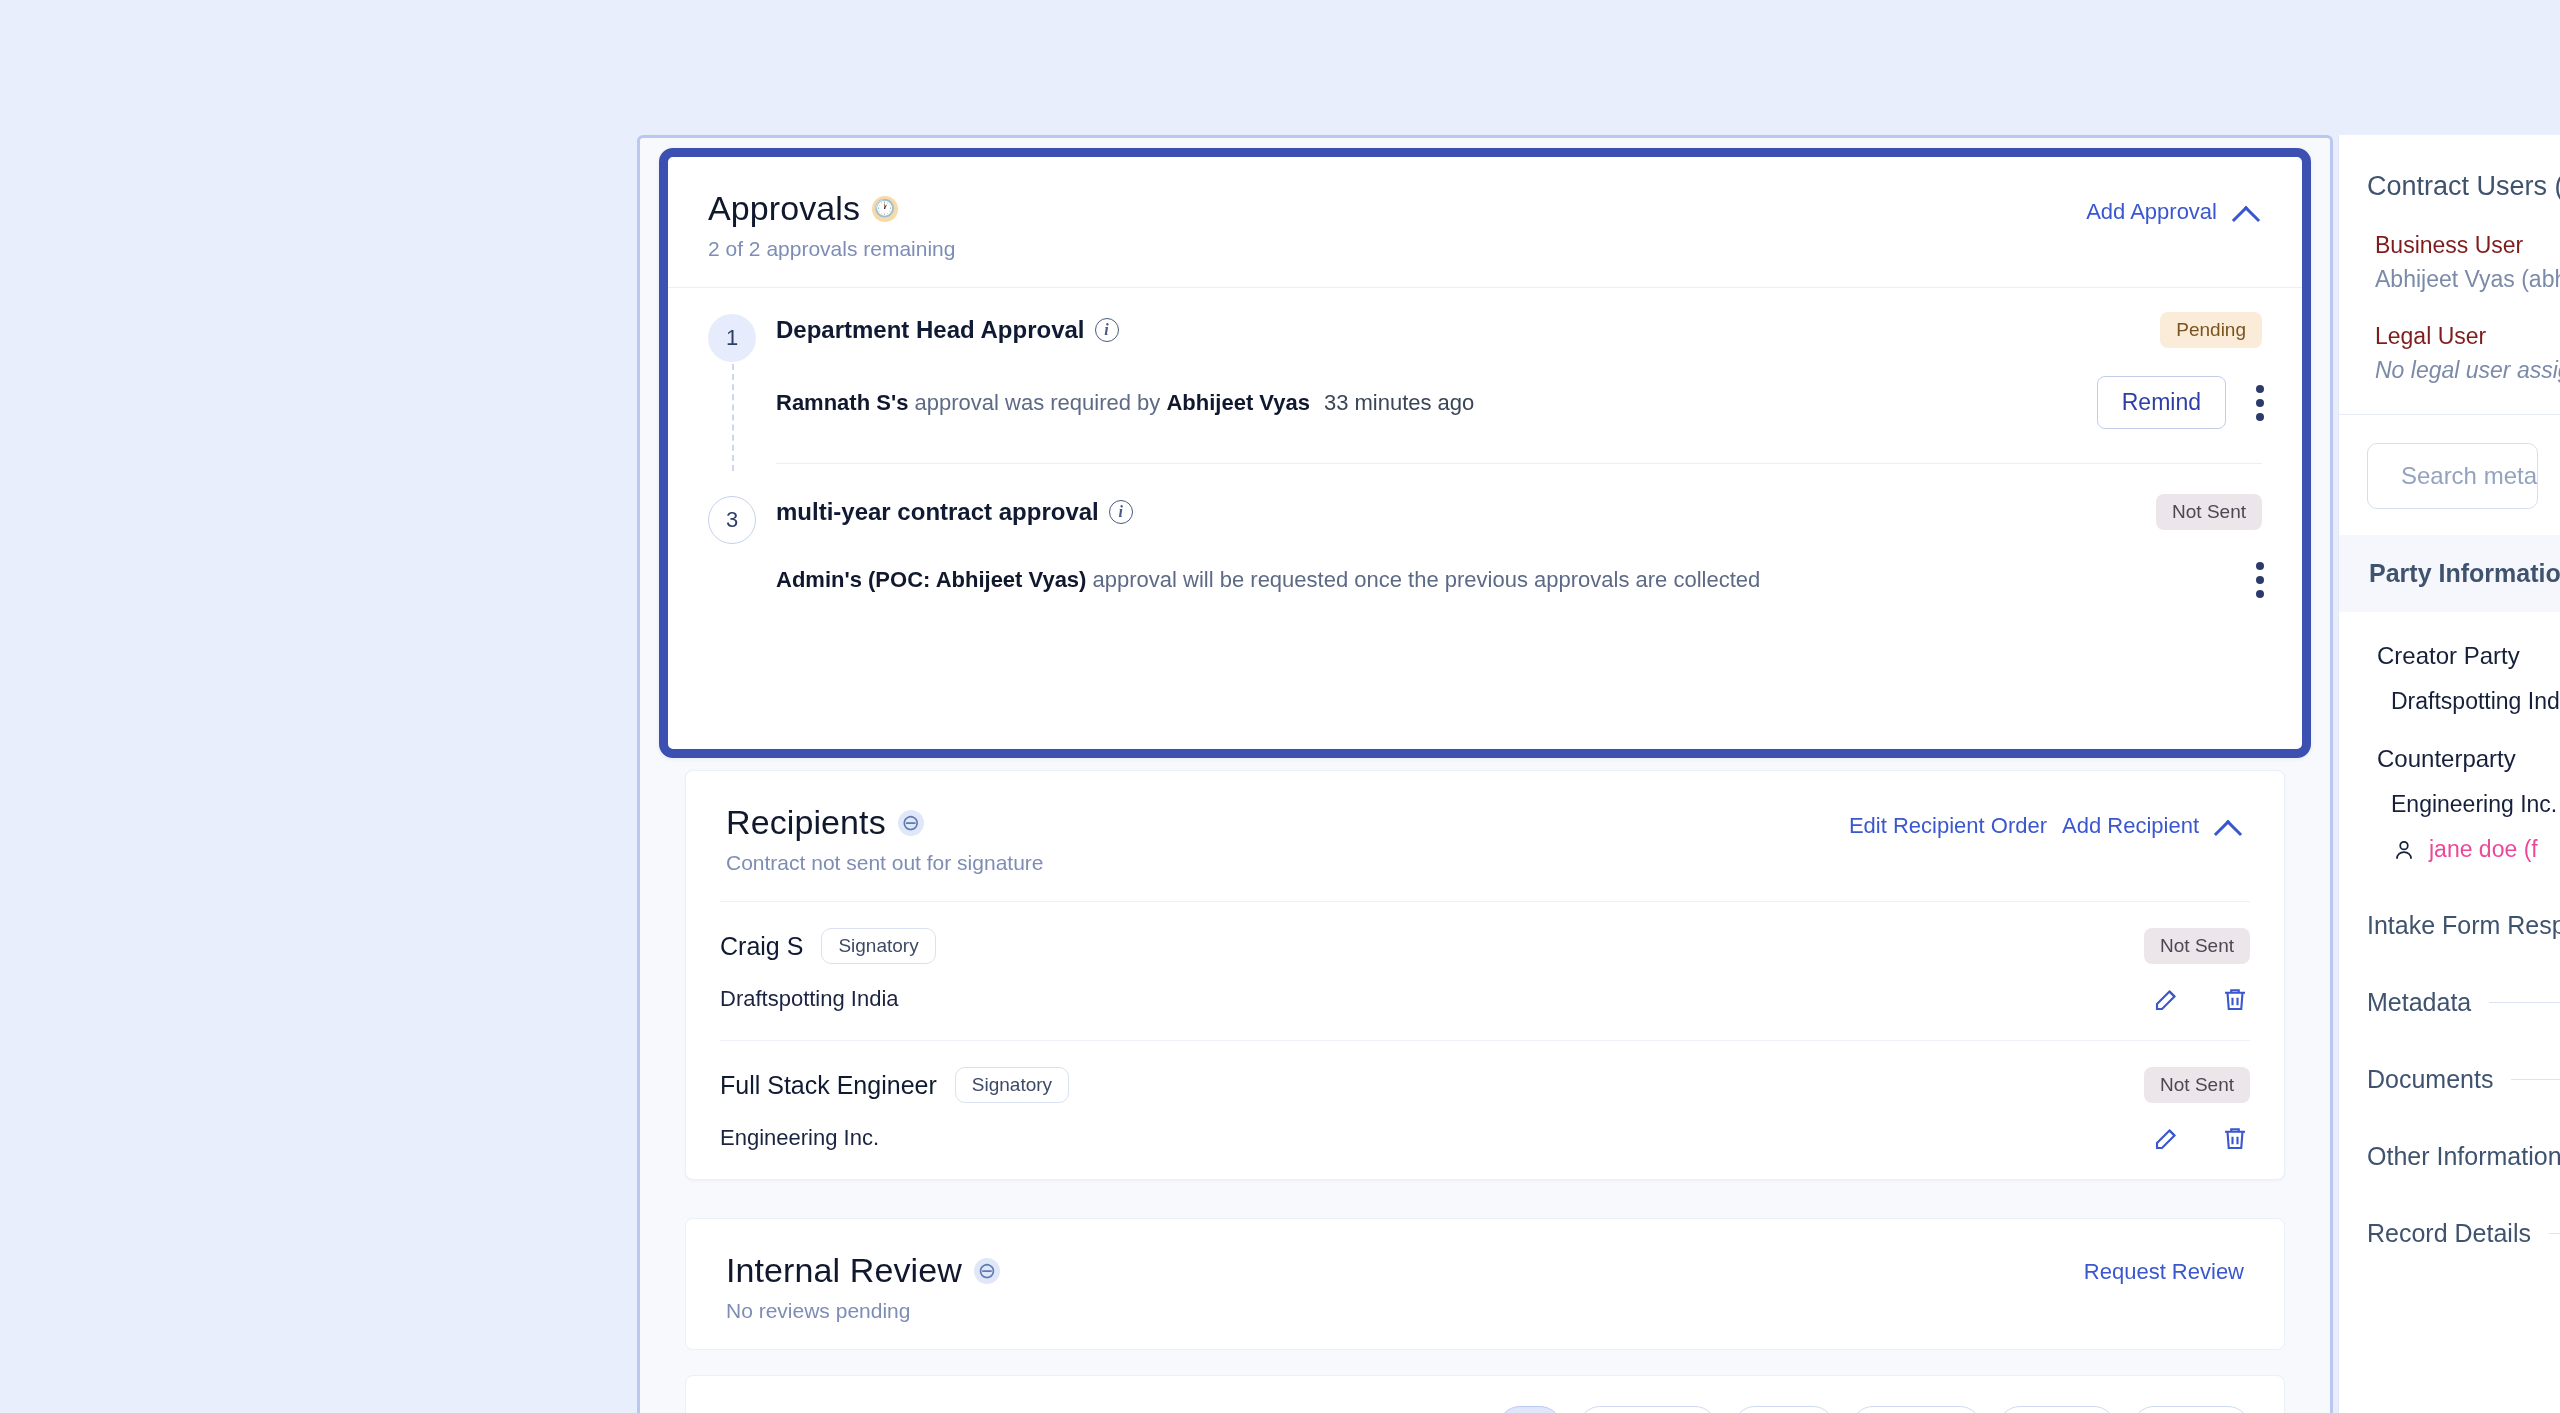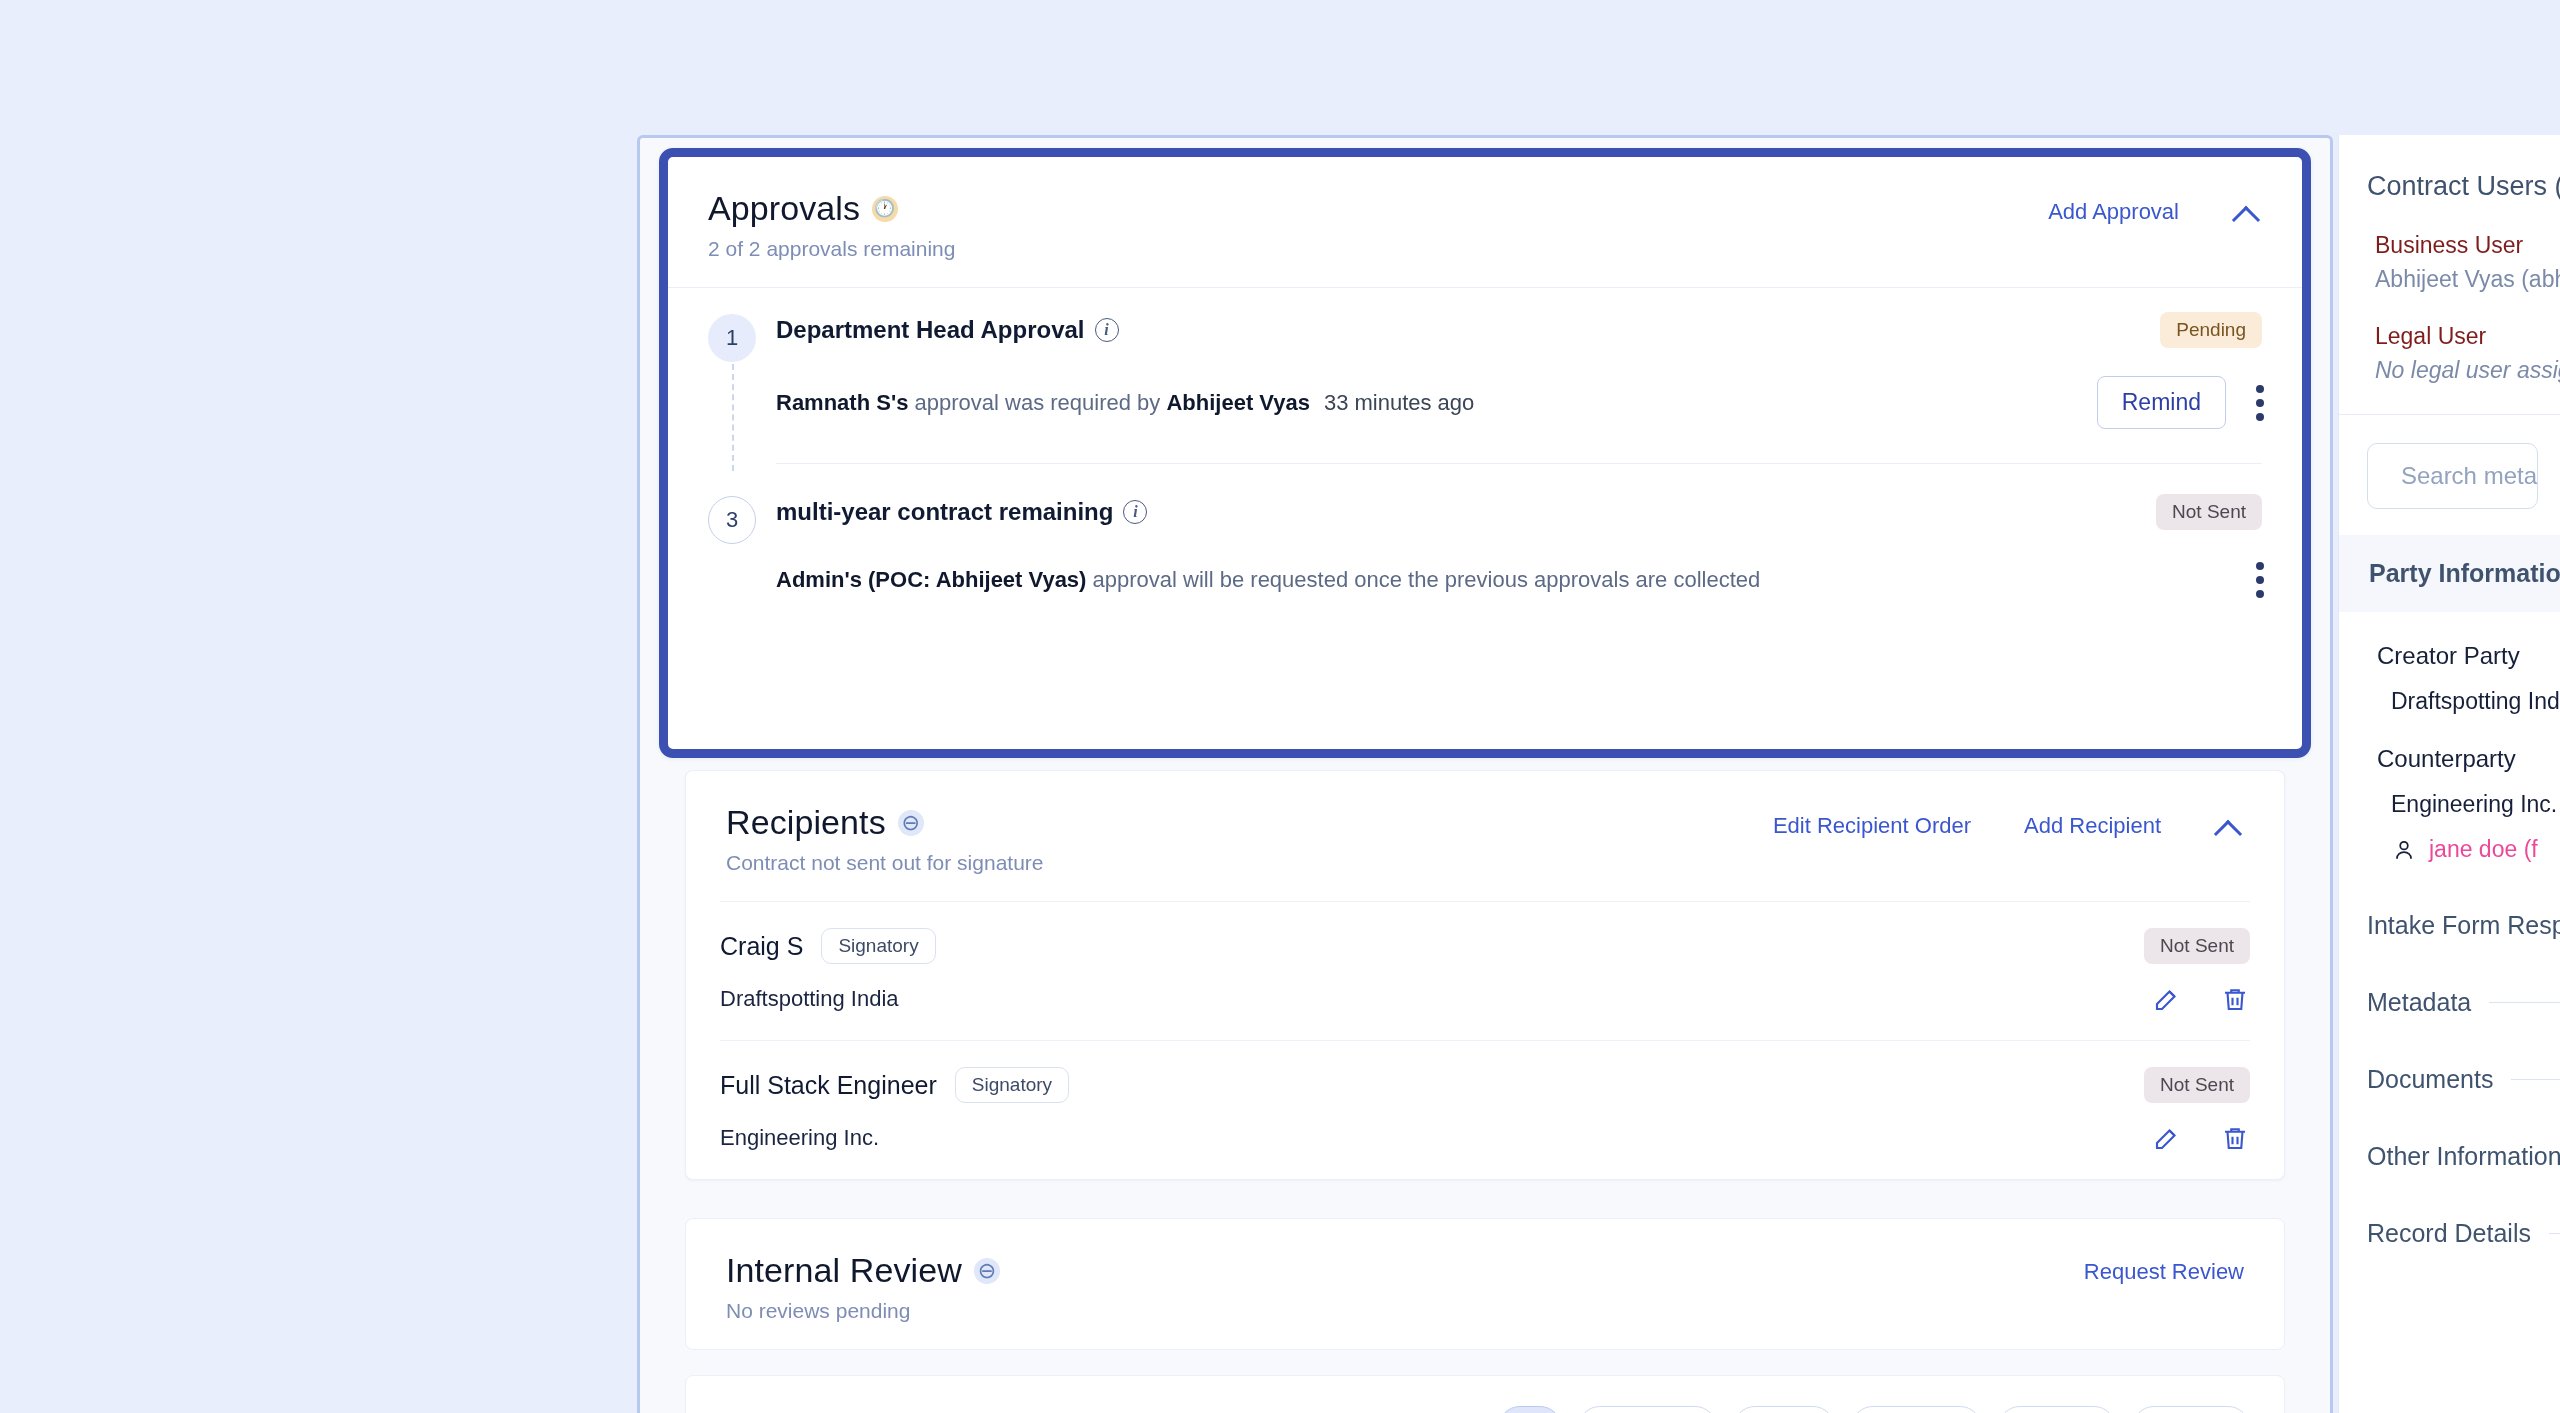--- a/index.html
+++ b/index.html
@@ -43,21 +43,21 @@
     border-bottom: 1px solid #e9eef7;
   }
   .card-head.noborder { border-bottom: none; }
   .title-row { display: flex; align-items: center; gap: 12px; }
   .card-title {
     font-size: 34px; color: #10182e; font-weight: 400; letter-spacing: .1px;
   }
   .card-sub {
     margin-top: 9px; font-size: 21px; color: #7d8db5;
   }
-  .head-actions { display: flex; align-items: center; gap: 53px; padding-top: 8px; justify-content: center; }
+  .head-actions { display: flex; align-items: center; gap: 15px; padding-top: 8px; justify-content: center; }
   .link-action {
     font-size: 22px; color: #3b57cf; cursor: pointer; white-space: nowrap;
   }
   .chev {
     width: 30px; height: 30px; position: relative; cursor: pointer;
   }
   .chev::before {
     content:""; position:absolute; left:4px; top:13px;
     width: 17px; height: 17px;
     border-left: 3px solid #3b57cf; border-top: 3px solid #3b57cf;
@@ -254,21 +254,21 @@
             </div>
           </div>
         </div>
 
         <div class="divider"></div>
 
         <div class="step" style="padding-top:30px">
           <div class="step-badge outline" style="top:32px">3</div>
           <div class="step-title-row">
             <div class="step-title">
-              <span>multi-year contract remaining</span>
+              <span>multi-year contract approval</span>
               <span class="info-icon">i</span>
             </div>
             <div class="pill notsent">Not Sent</div>
           </div>
           <div class="step-body-row" style="padding-bottom:0">
             <div class="step-desc">
               <b>Admin's (POC: Abhijeet Vyas)</b><span> approval will be requested once the previous approvals are collected</span>
             </div>
             <div class="row-actions">
               <div class="kebab">

